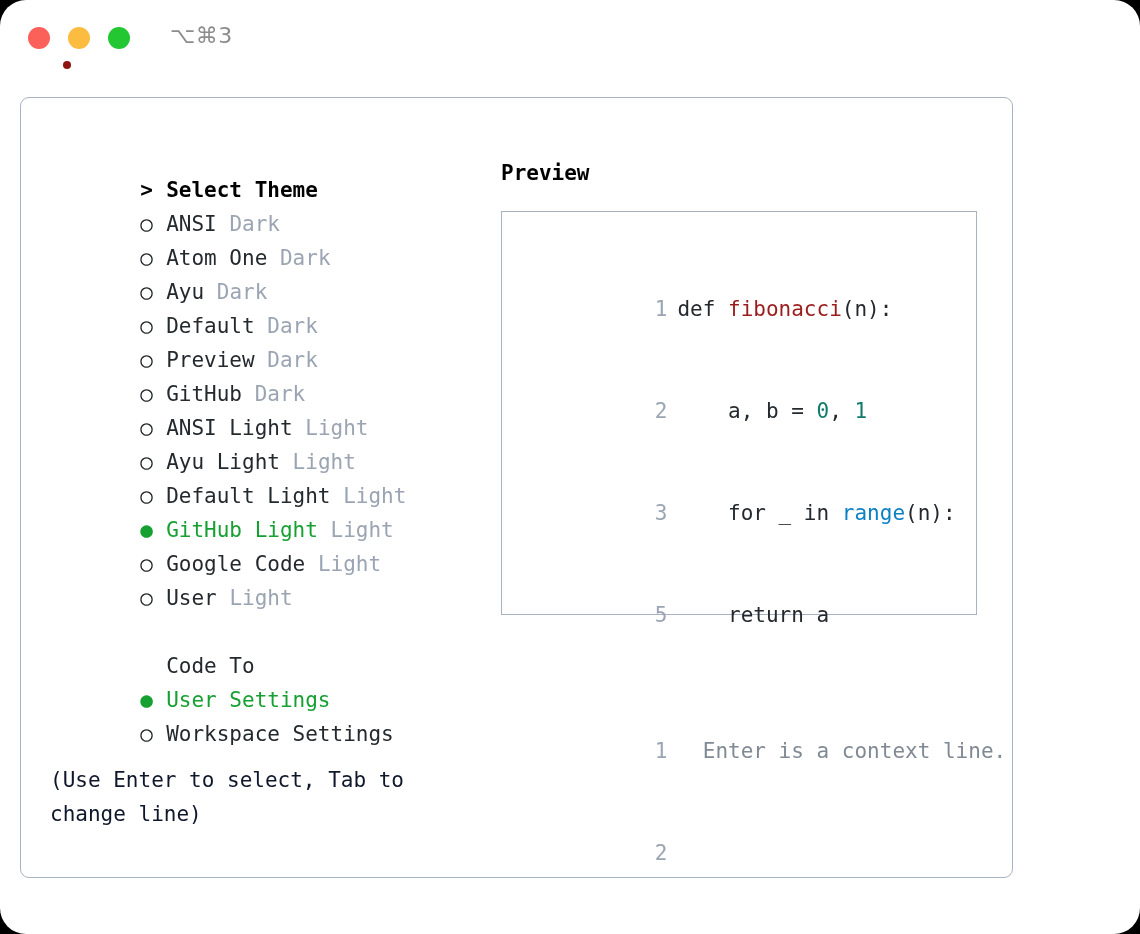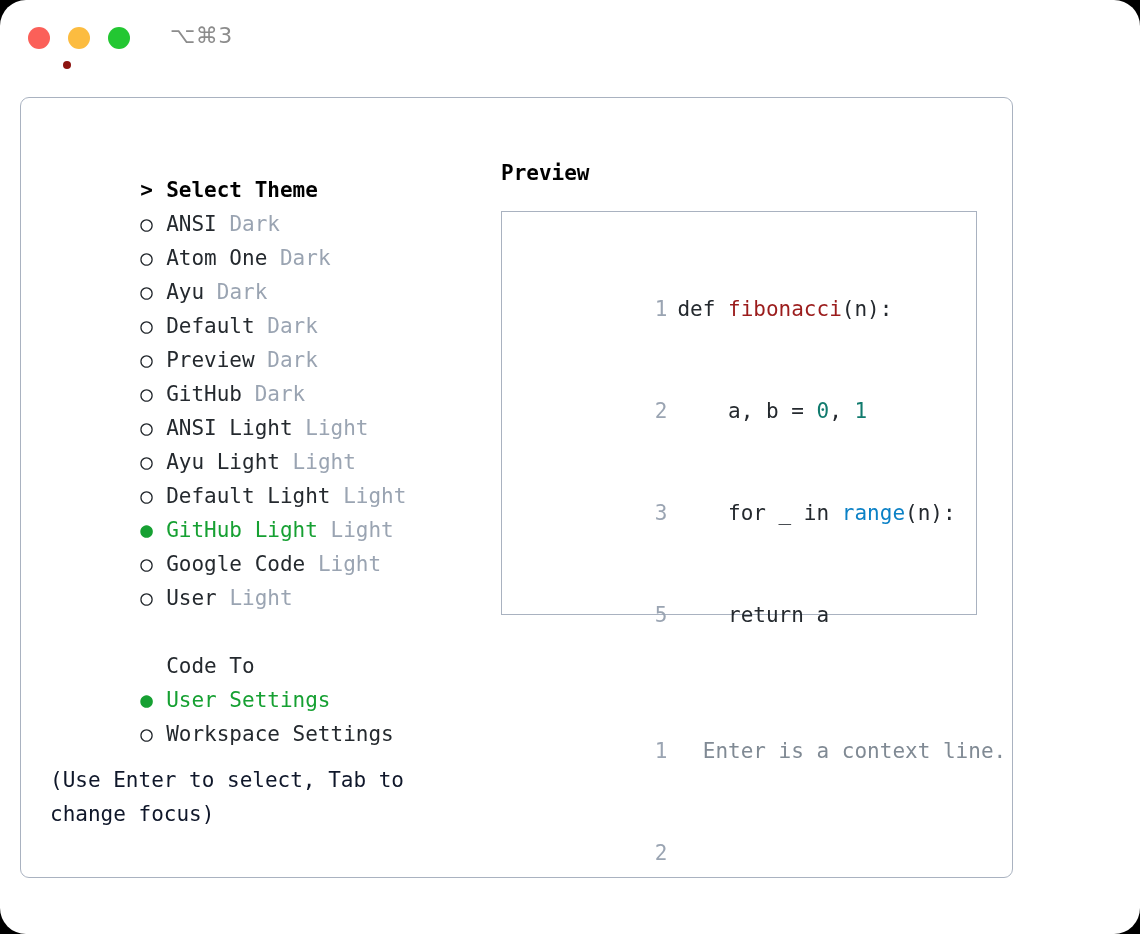--- a/index.html
+++ b/index.html
@@ -227,21 +227,21 @@
       <div class="row selected">
         <span class="marker">●</span><span>User Settings</span>
       </div>
       <div class="row">
         <span class="marker">○</span><span>Workspace Settings</span>
       </div>
     </div>
 
     <div id="hint">
       <div>(Use Enter to select, Tab to</div>
-      <div>change focus)</div>
+      <div>change line)</div>
     </div>
 
     <div id="right-col">
       <div id="preview-title">Preview</div>
 
       <div id="preview-box">
 
         <div class="code-line">
           <span class="lnum">1</span><span class="tok-plain">def </span><span class="tok-fn">fibonacci</span><span class="tok-plain">(n):</span>
         </div>

